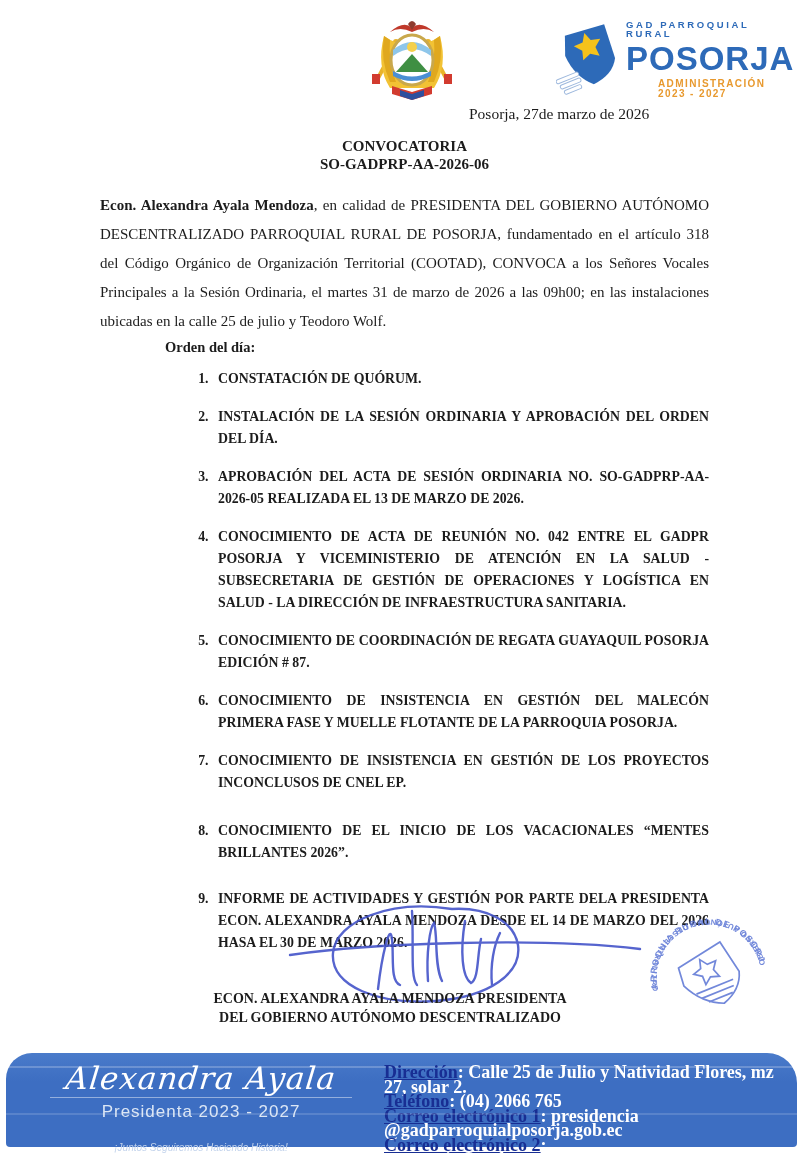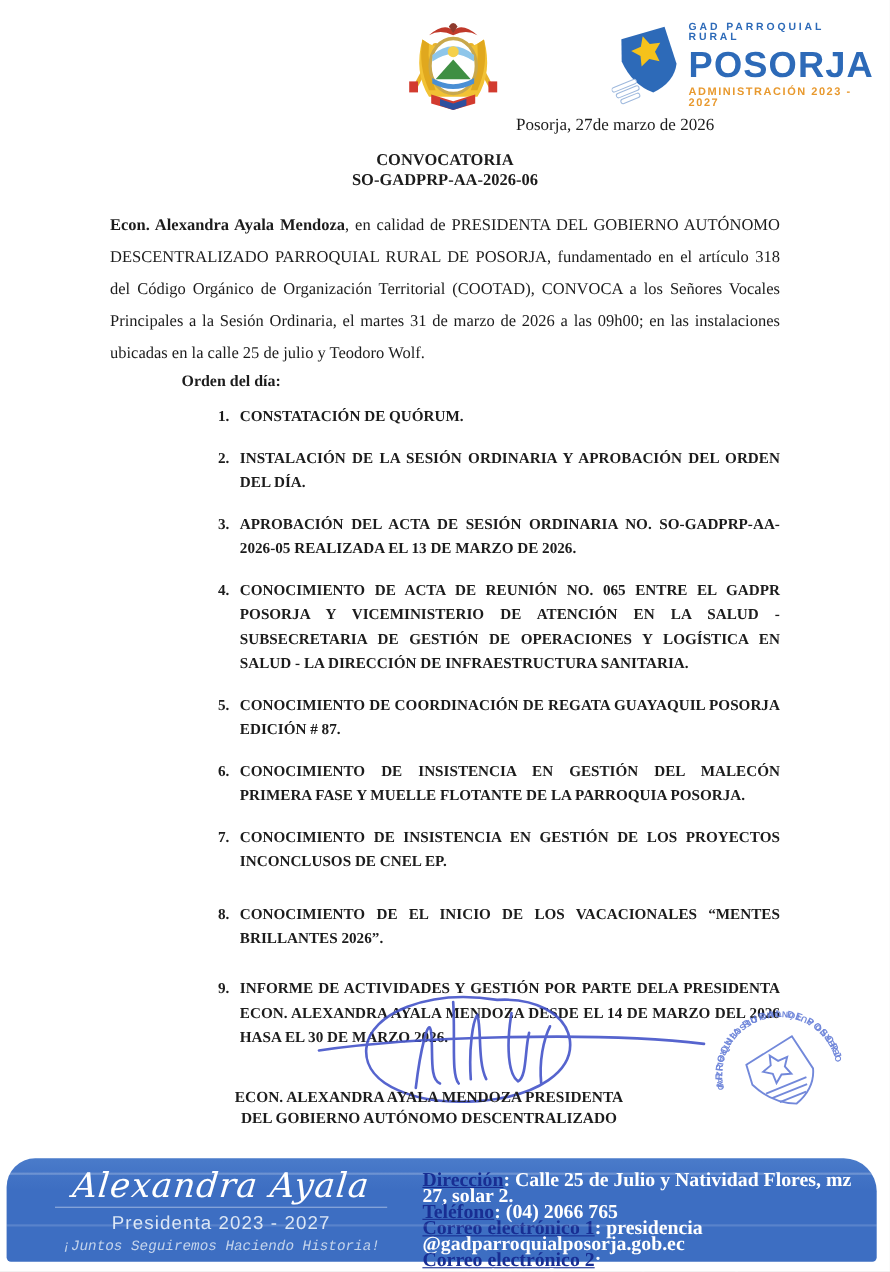--- a/index.html
+++ b/index.html
@@ -8,21 +8,21 @@
     background:#ffffff; overflow:hidden;
     font-family:"Liberation Serif", serif; color:#1c1c1c;
   }
   
   .coat{position:absolute; left:360px; top:16px; width:104px; height:92px;}
   .brand{position:absolute; left:556px; top:16px; width:232px; height:86px; display:flex; align-items:center;}
   .brand-emblem{width:64px; height:78px; flex:0 0 auto;}
   .brand-text{margin-left:6px; line-height:1;}
   .brand-tag{font-family:"Liberation Sans",sans-serif; font-weight:bold; font-size:9.5px; letter-spacing:2.6px; color:#2d6ab8; margin-bottom:3px;}
   .brand-name{font-family:"Liberation Sans",sans-serif; font-weight:bold; font-size:33px; letter-spacing:1px; color:#2d6ab8;}
-  .brand-admin{font-family:"Liberation Sans",sans-serif; font-weight:bold; font-size:10px; letter-spacing:1.4px; color:#e8992e; margin-top:4px;}
+  .brand-admin{font-family:"Liberation Sans",sans-serif; font-weight:bold; font-size:10px; letter-spacing:1.4px; color:#e8992e; margin-top:4px;margin-left:32px;}
   .dateline{position:absolute; left:469px; top:105px; font-size:15.5px;}
   
   .doc-title{position:absolute; left:0; top:137px; width:809px; text-align:center; font-weight:bold; font-size:15px; line-height:18px;}
   
   .body-block{position:absolute; left:100px; top:191px; width:609px;}
   .intro{font-size:15px; line-height:29px; text-align:justify; margin:0;}
   .intro b{font-weight:bold;}
   .agenda-head{font-weight:bold; font-size:14.5px; margin:3px 0 12px 65px;}
   ol.agenda{margin:0; padding-left:112px; font-weight:bold; font-size:13.8px; line-height:22px;}
   ol.agenda li{text-align:justify; margin-bottom:16px; padding-left:6px;}
@@ -37,21 +37,21 @@
     position:absolute; left:6px; right:12px; top:1053px; height:94px;
     background:linear-gradient(180deg,#4a7bca 0%, #3d6ec2 30%, #3d6ec2 100%);
     border-radius:26px 30px 4px 4px;
   }
   .footer:before{content:""; position:absolute; left:0; right:0; top:13px; height:2px; background:rgba(255,255,255,.22);}
   .footer:after{content:""; position:absolute; left:0; right:0; top:60px; height:2px; background:rgba(255,255,255,.15);}
   .footer-left{position:absolute; left:30px; top:8px; width:330px; text-align:center; color:#fff;}
   .script-name{font-family:"DejaVu Serif", serif; font-style:italic; font-size:31px; letter-spacing:1px; transform:skewX(-6deg); line-height:34px;}
   .name-rule{height:1px; background:rgba(255,255,255,.45); margin:2px 14px 4px 14px;}
   .footer-role{font-family:"Liberation Sans",sans-serif; font-weight:300; font-size:17px; color:#dbe6f5; letter-spacing:1px;}
-  .footer-slogan{font-family:Liberation Mono, monospace; font-style:italic; font-size:13px; color:#c4d4ec; margin-top:3px;}
+  .footer-slogan{font-family:Liberation Sans, sans-serif; font-style:italic; font-size:10px; color:#c4d4ec; margin-top:20px;}
   .footer-right{position:absolute; left:378px; top:12px; width:400px; font-size:18px; font-weight:bold; line-height:14.5px; color:#fff;}
   .footer-right .lbl{color:#182e93; text-decoration:underline;}
   .footer-loc{text-align:center; width:360px;}
 </style>
 </head>
 <body>
 
 <div class="page">
 
   <svg class="coat" viewBox="0 0 104 92">
@@ -106,21 +106,21 @@
     <div>SO-GADPRP-AA-2026-06</div>
   </div>
 
   <div class="body-block">
     <p class="intro"><b>Econ. Alexandra Ayala Mendoza</b><span>, en calidad de PRESIDENTA DEL GOBIERNO AUTÓNOMO DESCENTRALIZADO PARROQUIAL RURAL DE POSORJA, fundamentado en el artículo 318 del Código Orgánico de Organización Territorial (COOTAD), CONVOCA a los Señores Vocales Principales a la Sesión Ordinaria, el martes 31 de marzo de 2026 a las 09h00; en las instalaciones ubicadas en la calle 25 de julio y Teodoro Wolf.</span></p>
     <div class="agenda-head">Orden del día:</div>
     <ol class="agenda">
       <li>CONSTATACIÓN DE QUÓRUM.</li>
       <li>INSTALACIÓN DE LA SESIÓN ORDINARIA Y APROBACIÓN DEL ORDEN DEL DÍA.</li>
       <li>APROBACIÓN DEL ACTA DE SESIÓN ORDINARIA NO. SO-GADPRP-AA-2026-05 REALIZADA EL 13 DE MARZO DE 2026.</li>
-      <li>CONOCIMIENTO DE ACTA DE REUNIÓN NO. 065 ENTRE EL GADPR POSORJA Y VICEMINISTERIO DE ATENCIÓN EN LA SALUD - SUBSECRETARIA DE GESTIÓN DE OPERACIONES Y LOGÍSTICA EN SALUD - LA DIRECCIÓN DE INFRAESTRUCTURA SANITARIA.</li>
+      <li>CONOCIMIENTO DE ACTA DE REUNIÓN NO. 042 ENTRE EL GADPR POSORJA Y VICEMINISTERIO DE ATENCIÓN EN LA SALUD - SUBSECRETARIA DE GESTIÓN DE OPERACIONES Y LOGÍSTICA EN SALUD - LA DIRECCIÓN DE INFRAESTRUCTURA SANITARIA.</li>
       <li>CONOCIMIENTO DE COORDINACIÓN DE REGATA GUAYAQUIL POSORJA EDICIÓN # 87.</li>
       <li>CONOCIMIENTO DE INSISTENCIA EN GESTIÓN DEL MALECÓN PRIMERA FASE Y MUELLE FLOTANTE DE LA PARROQUIA POSORJA.</li>
       <li>CONOCIMIENTO DE INSISTENCIA EN GESTIÓN DE LOS PROYECTOS INCONCLUSOS DE CNEL EP.</li>
       <li>CONOCIMIENTO DE EL INICIO DE LOS VACACIONALES “MENTES BRILLANTES 2026”.</li>
       <li>INFORME DE ACTIVIDADES Y GESTIÓN POR PARTE DELA PRESIDENTA ECON. ALEXANDRA AYALA MENDOZA DESDE EL 14 DE MARZO DEL 2026 HASA EL 30 DE MARZO 2026.</li>
     </ol>
   </div>
 
   <svg class="sign-scribble" viewBox="0 0 420 125">
     <g stroke="#4454c9" stroke-width="2.4" fill="none" stroke-linecap="round" opacity="0.9">

